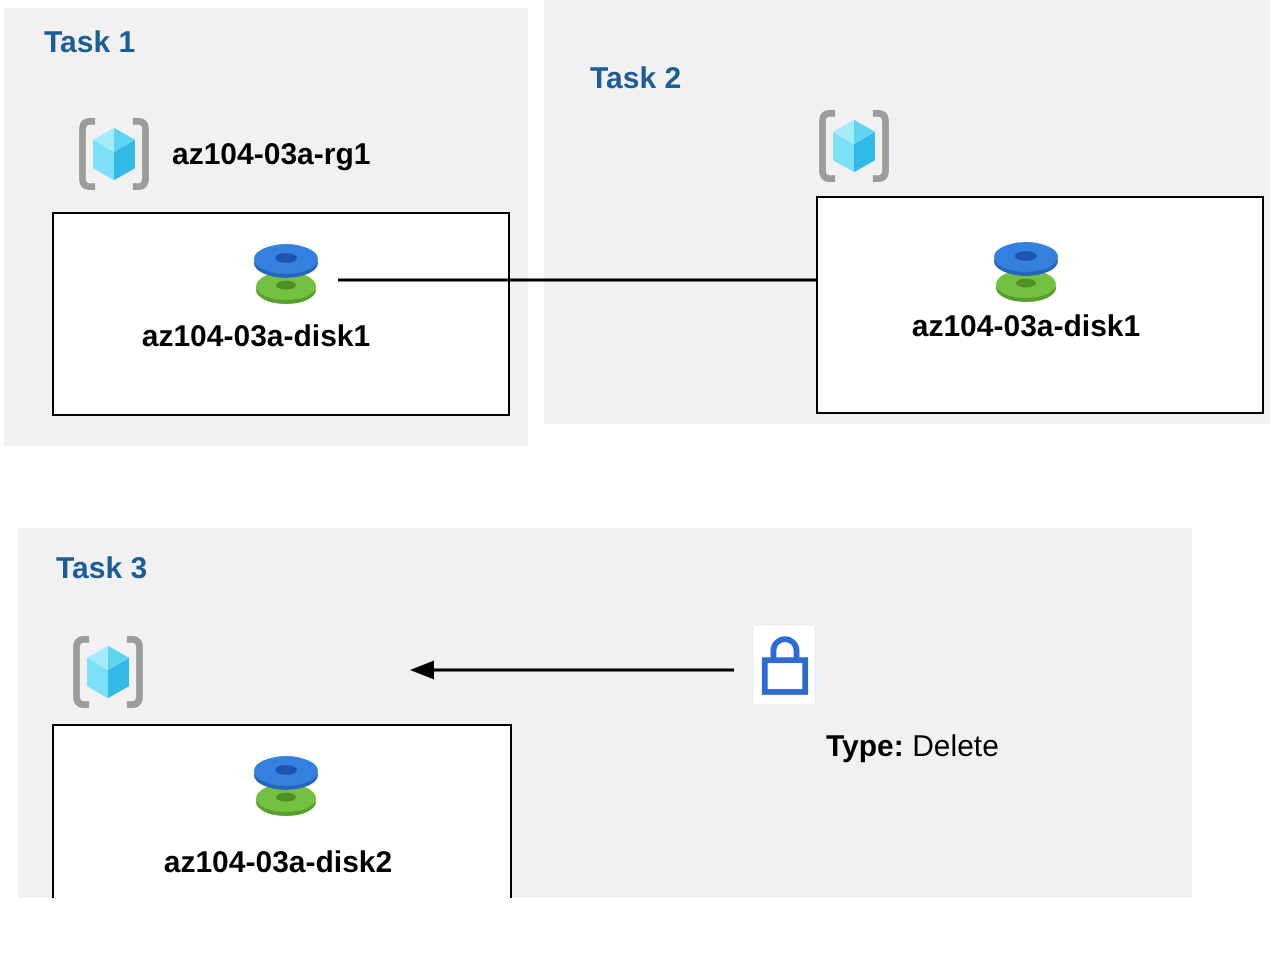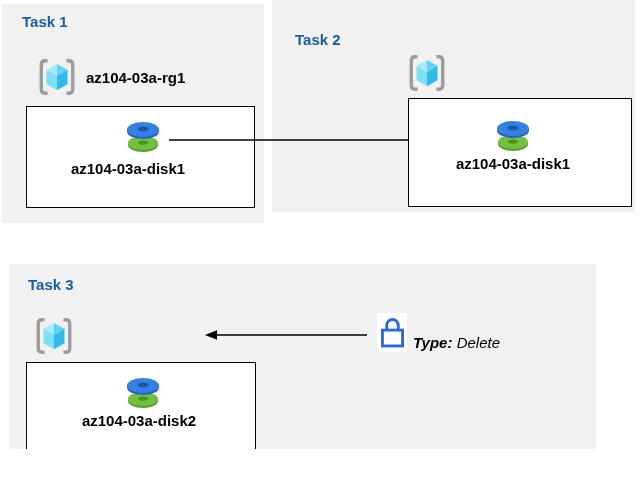--- a/index.html
+++ b/index.html
@@ -93,29 +93,29 @@
     <line x1="162" y1="7" x2="11" y2="7" stroke="#000" stroke-width="1.6"></line>
     <polygon points="0,7 12,2.2 12,11.8" fill="#000"></polygon>
   </svg>
 
   <div class="lock-plate" style="left:377px;top:313px;width:30px;height:39px;">
     <svg width="25" height="33" viewBox="0 0 26 34">
       <path d="M7 17 V9.5 a6 6 0 0 1 12 0 V17" fill="none" stroke="#2b6bd3" stroke-width="3"></path>
       <rect x="2.5" y="14.5" width="21" height="16.5" fill="#ffffff" stroke="#2b6bd3" stroke-width="3"></rect>
     </svg>
   </div>
-  <div class="type-line" style="left:413px;top:334px;font-style:italic;">
+  <div class="type-line" style="left:413px;top:365px;">
     <b>Type:</b>
     <span>Delete</span>
   </div>
 
   <div class="box" style="left:26px;top:362px;width:228px;height:103px;"></div>
   <svg class="icon" style="left:125px;top:376px;" width="36" height="34" viewBox="0 0 36 34">
     <ellipse cx="18" cy="25" rx="15" ry="7" fill="#55a02d"></ellipse>
     <ellipse cx="18" cy="23" rx="15" ry="7" fill="#74c041"></ellipse>
     <ellipse cx="18" cy="22.6" rx="5" ry="2.2" fill="#4e8f26"></ellipse>
     <ellipse cx="18" cy="11.5" rx="16" ry="7.5" fill="#2565c0"></ellipse>
     <ellipse cx="18" cy="9.5" rx="16" ry="7.5" fill="#3380de"></ellipse>
     <ellipse cx="18" cy="9" rx="5.5" ry="2.4" fill="#1d55ae"></ellipse>
   </svg>
-  <div class="res-name centered" style="left:139px;top:412px;">az104-03a-disk2</div>
+  <div class="res-name centered" style="left:139px;top:423px;">az104-03a-disk2</div>
 
 </div>
 
 </body></html>

